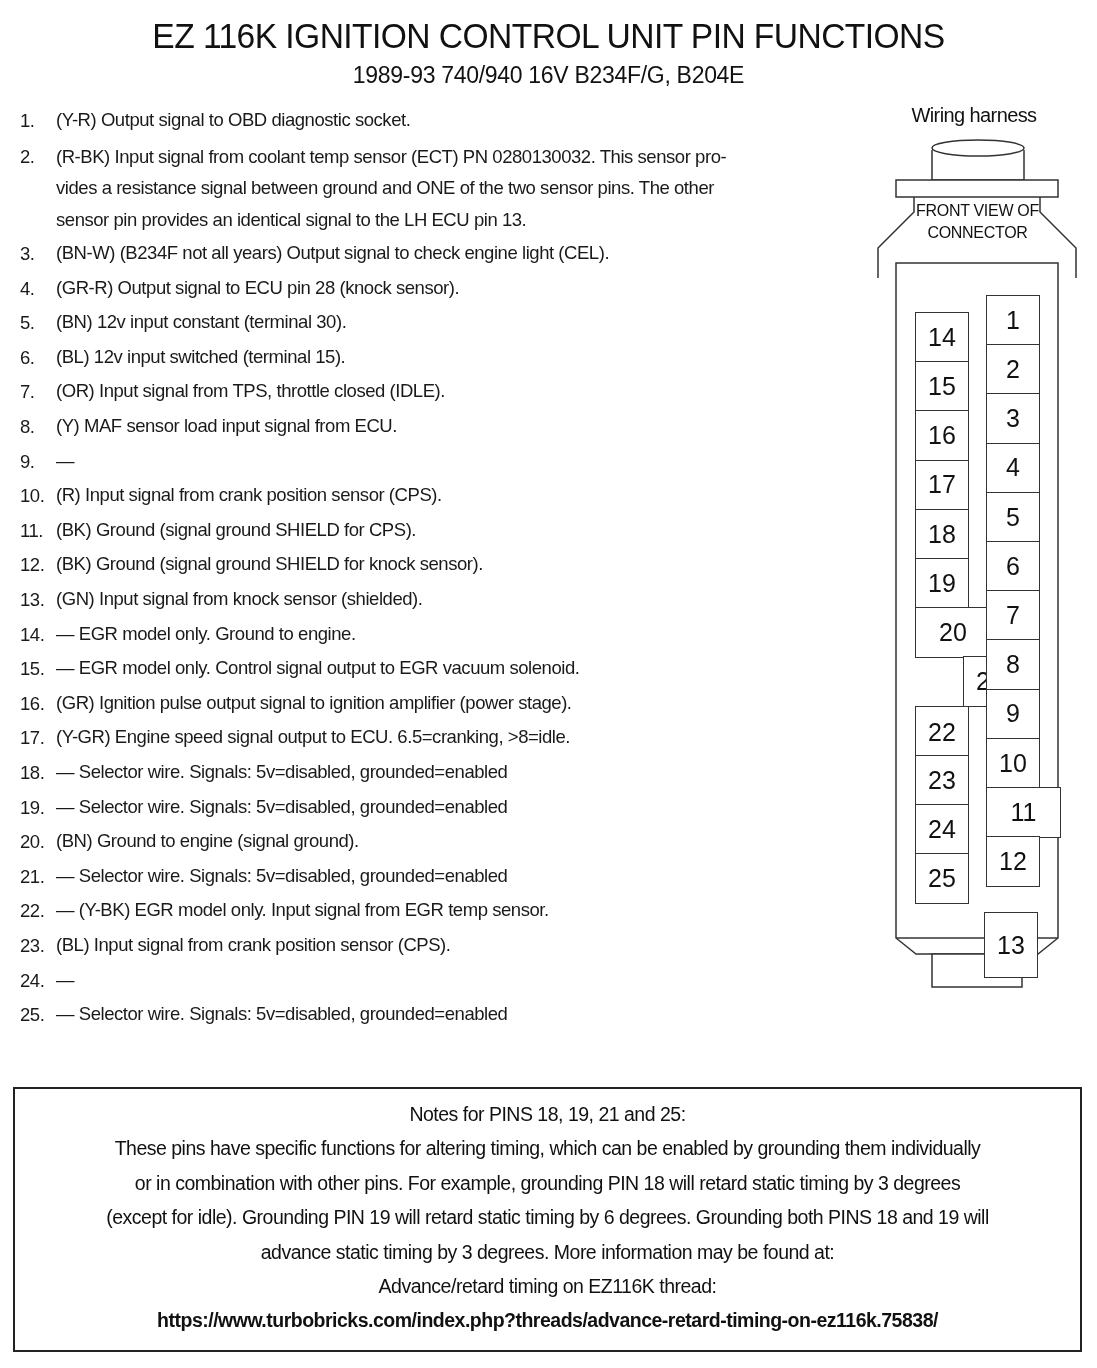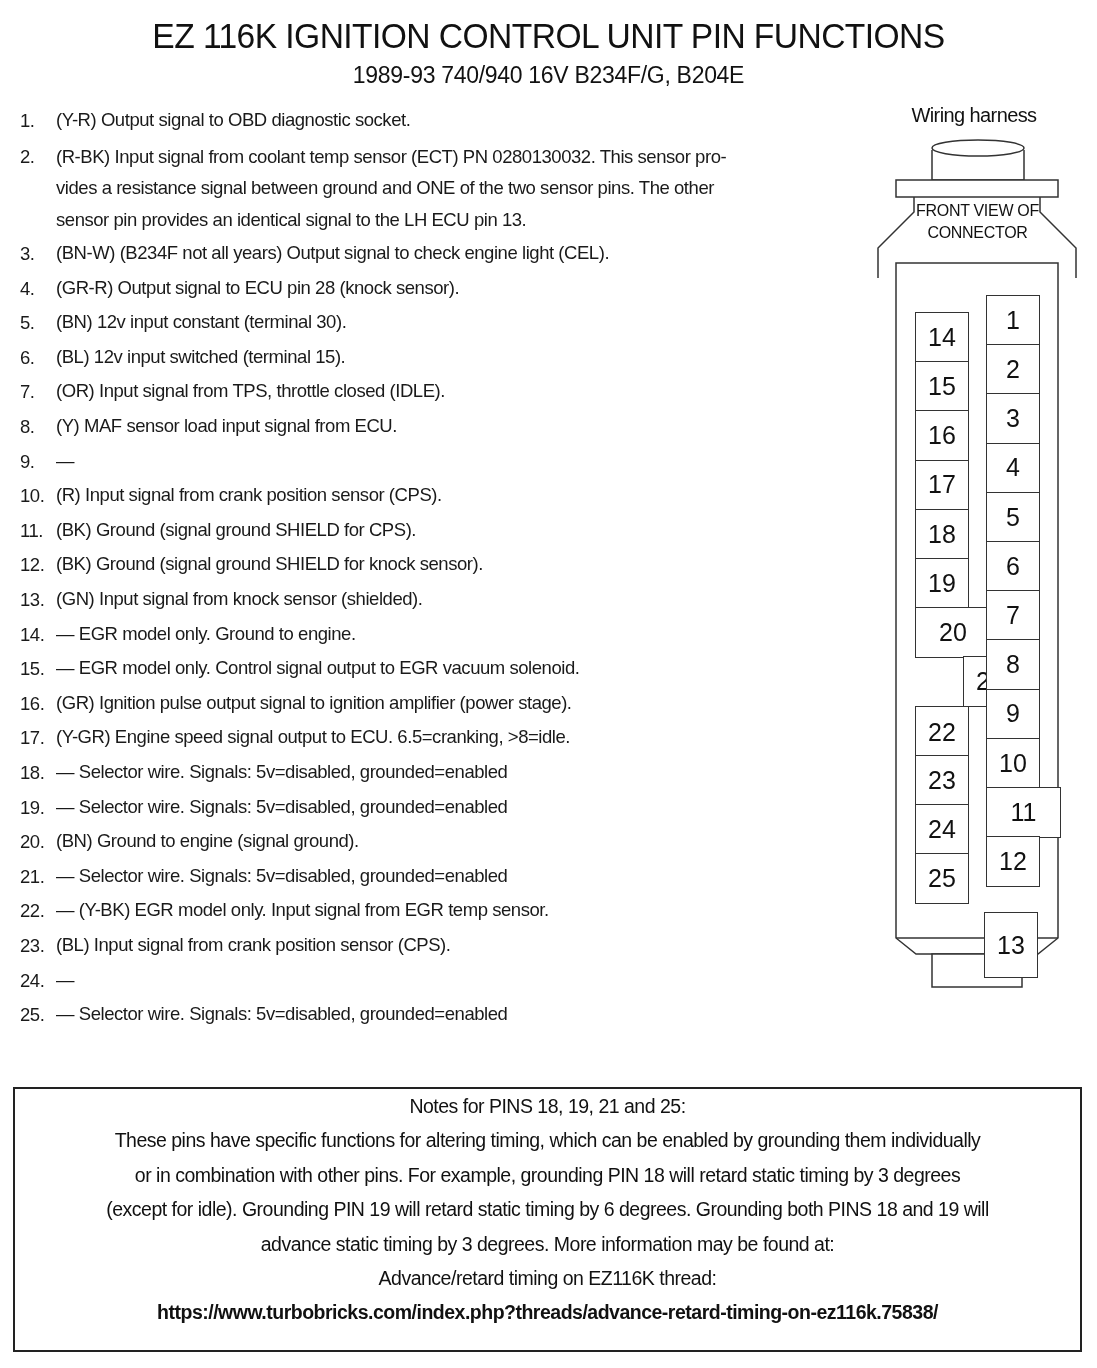--- a/index.html
+++ b/index.html
@@ -42,21 +42,21 @@
       position: absolute; box-sizing: border-box; border: 1.5px solid #333;
       background: #fff; display: flex; align-items: center; justify-content: center;
       font-family: "Liberation Sans", sans-serif; font-size: 25px; color: #111;
     }
 
     
     .notes {
       position: absolute; left: 13px; top: 1087px; width: 1069px; height: 265px;
       box-sizing: border-box; border: 2px solid #222; text-align: center;
       font-family: "Liberation Sans", sans-serif; font-size: 19.5px; color: #111;
-      letter-spacing: -0.5px; 
+      letter-spacing: -0.5px; padding-top: 8px;
     }
     .notes .nl { display: block; line-height: 34.4px; white-space: nowrap; }
     .notes .link { font-weight: bold; }
   </style>
 </head>
 <body>
 
 <div class="title">EZ 116K IGNITION CONTROL UNIT PIN FUNCTIONS</div>
 <div class="subtitle">1989-93 740/940 16V B234F/G, B204E</div>
 

